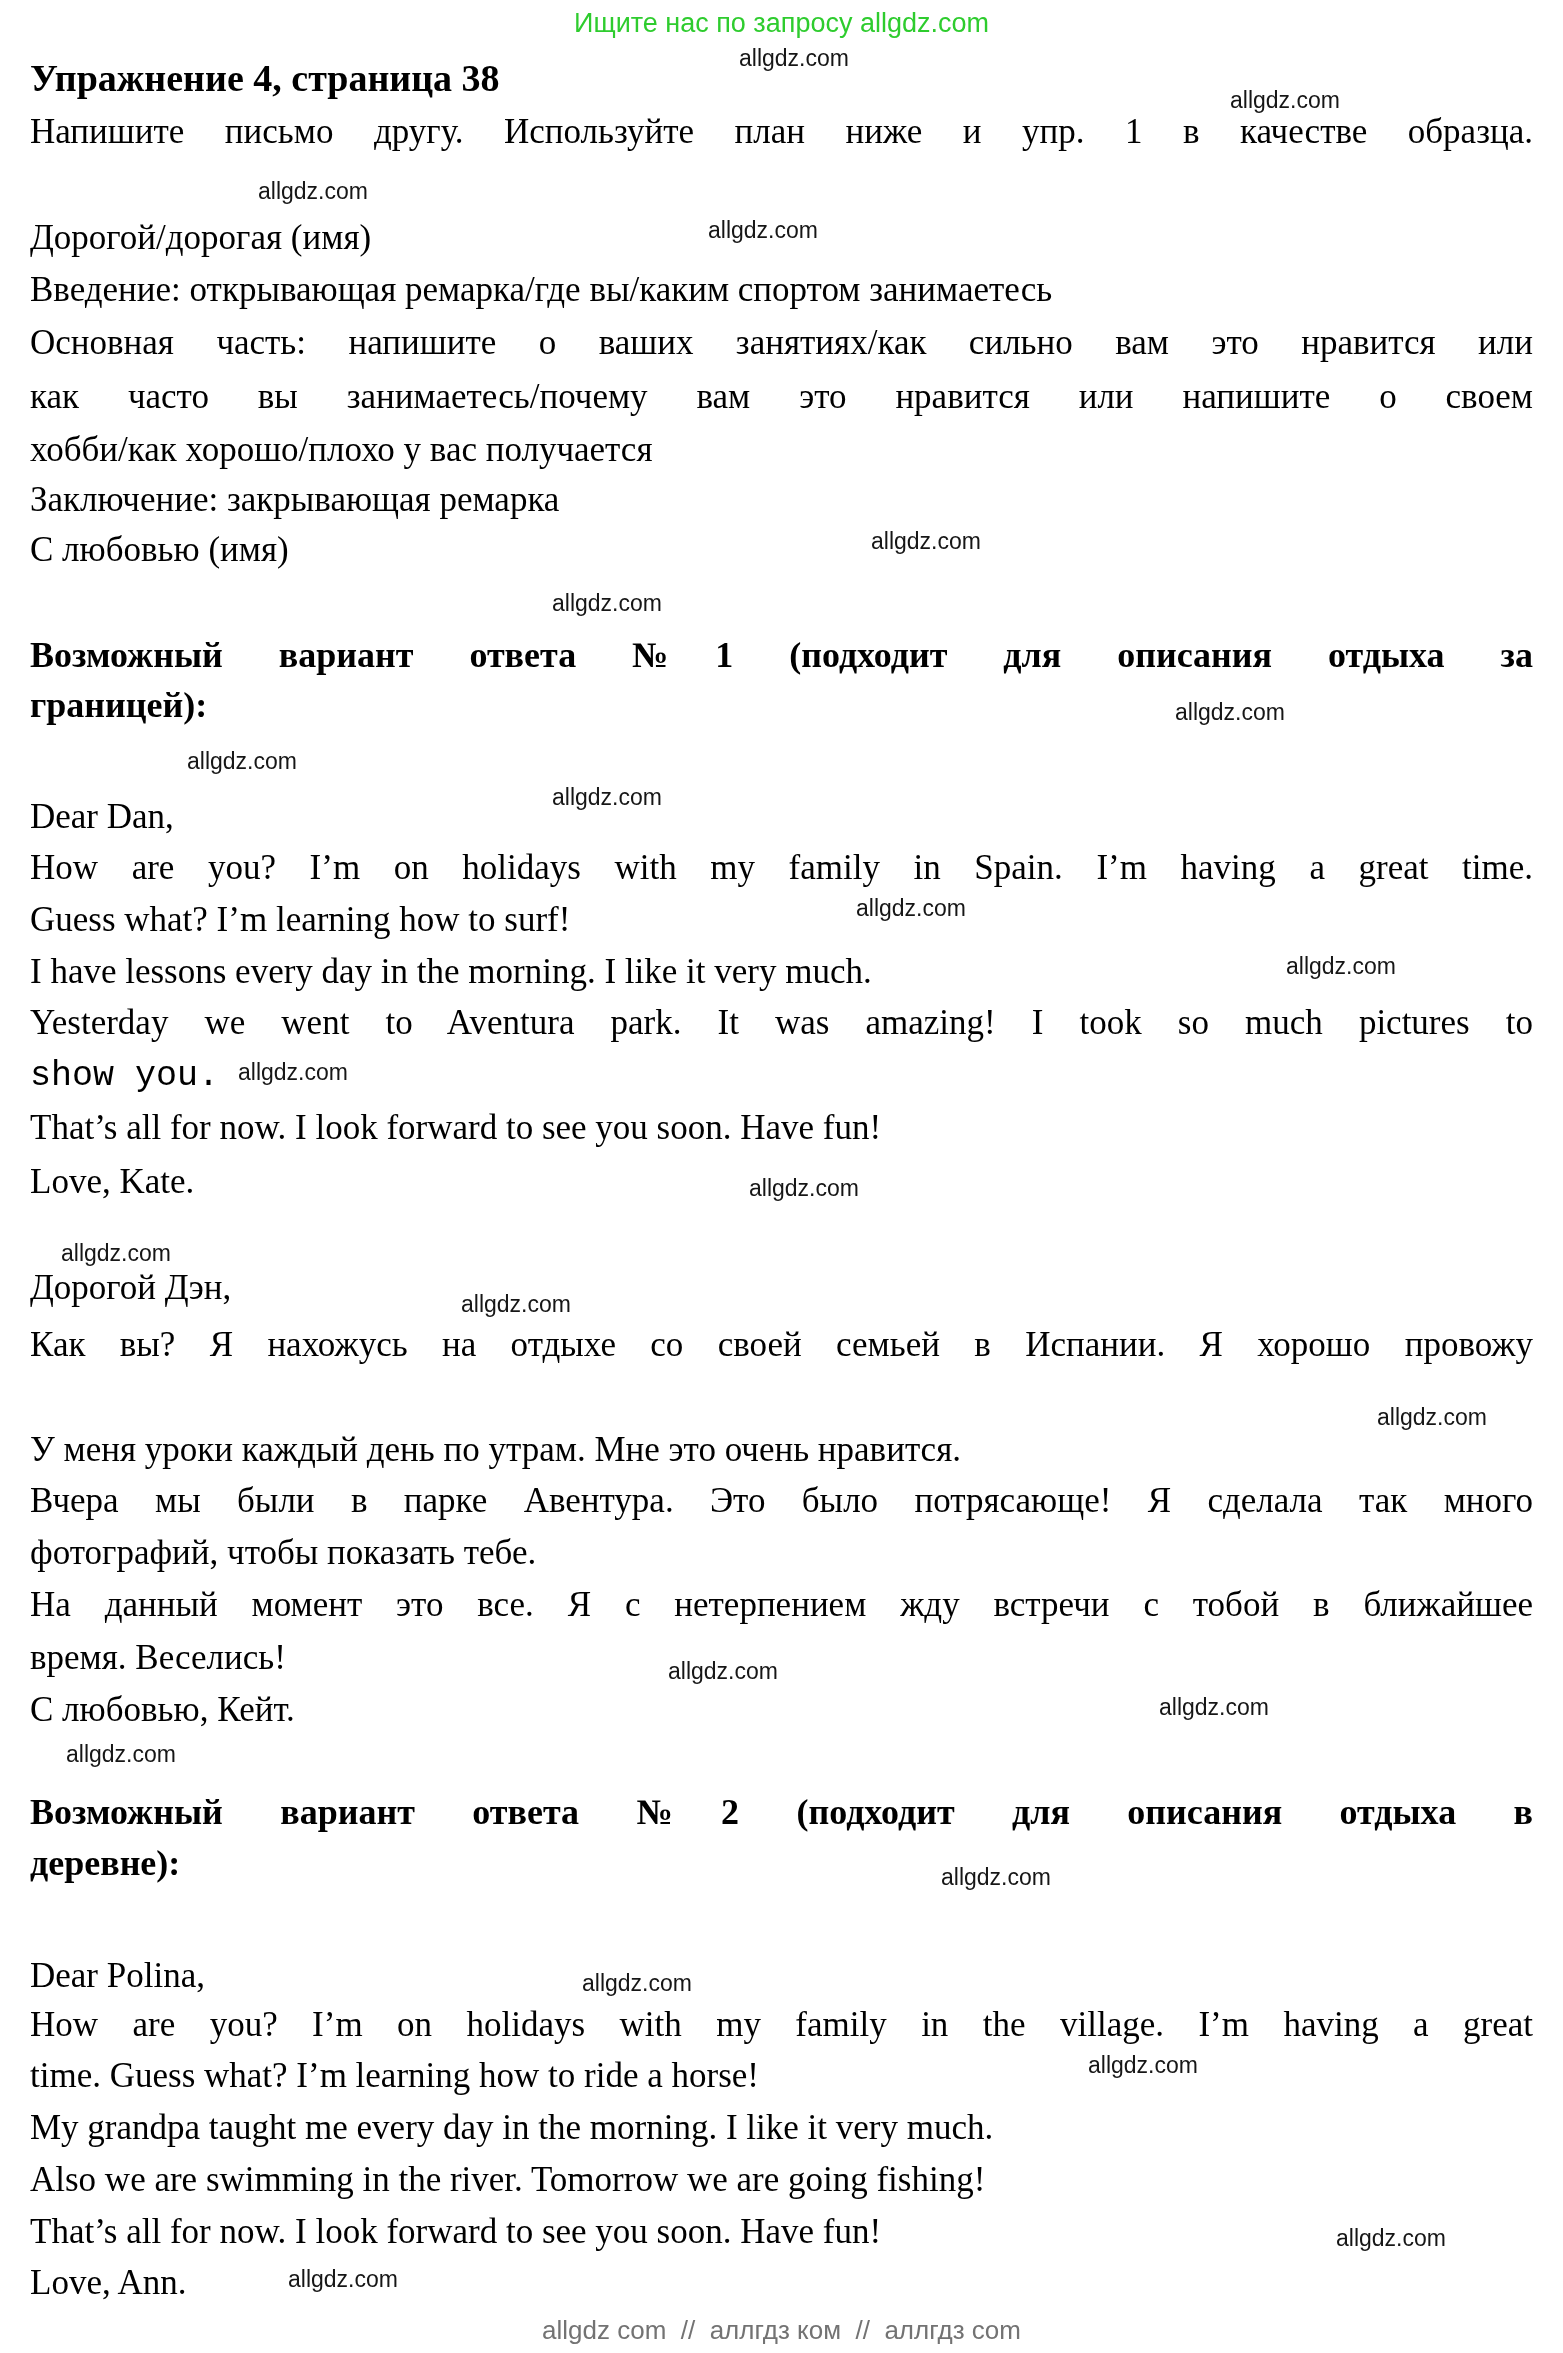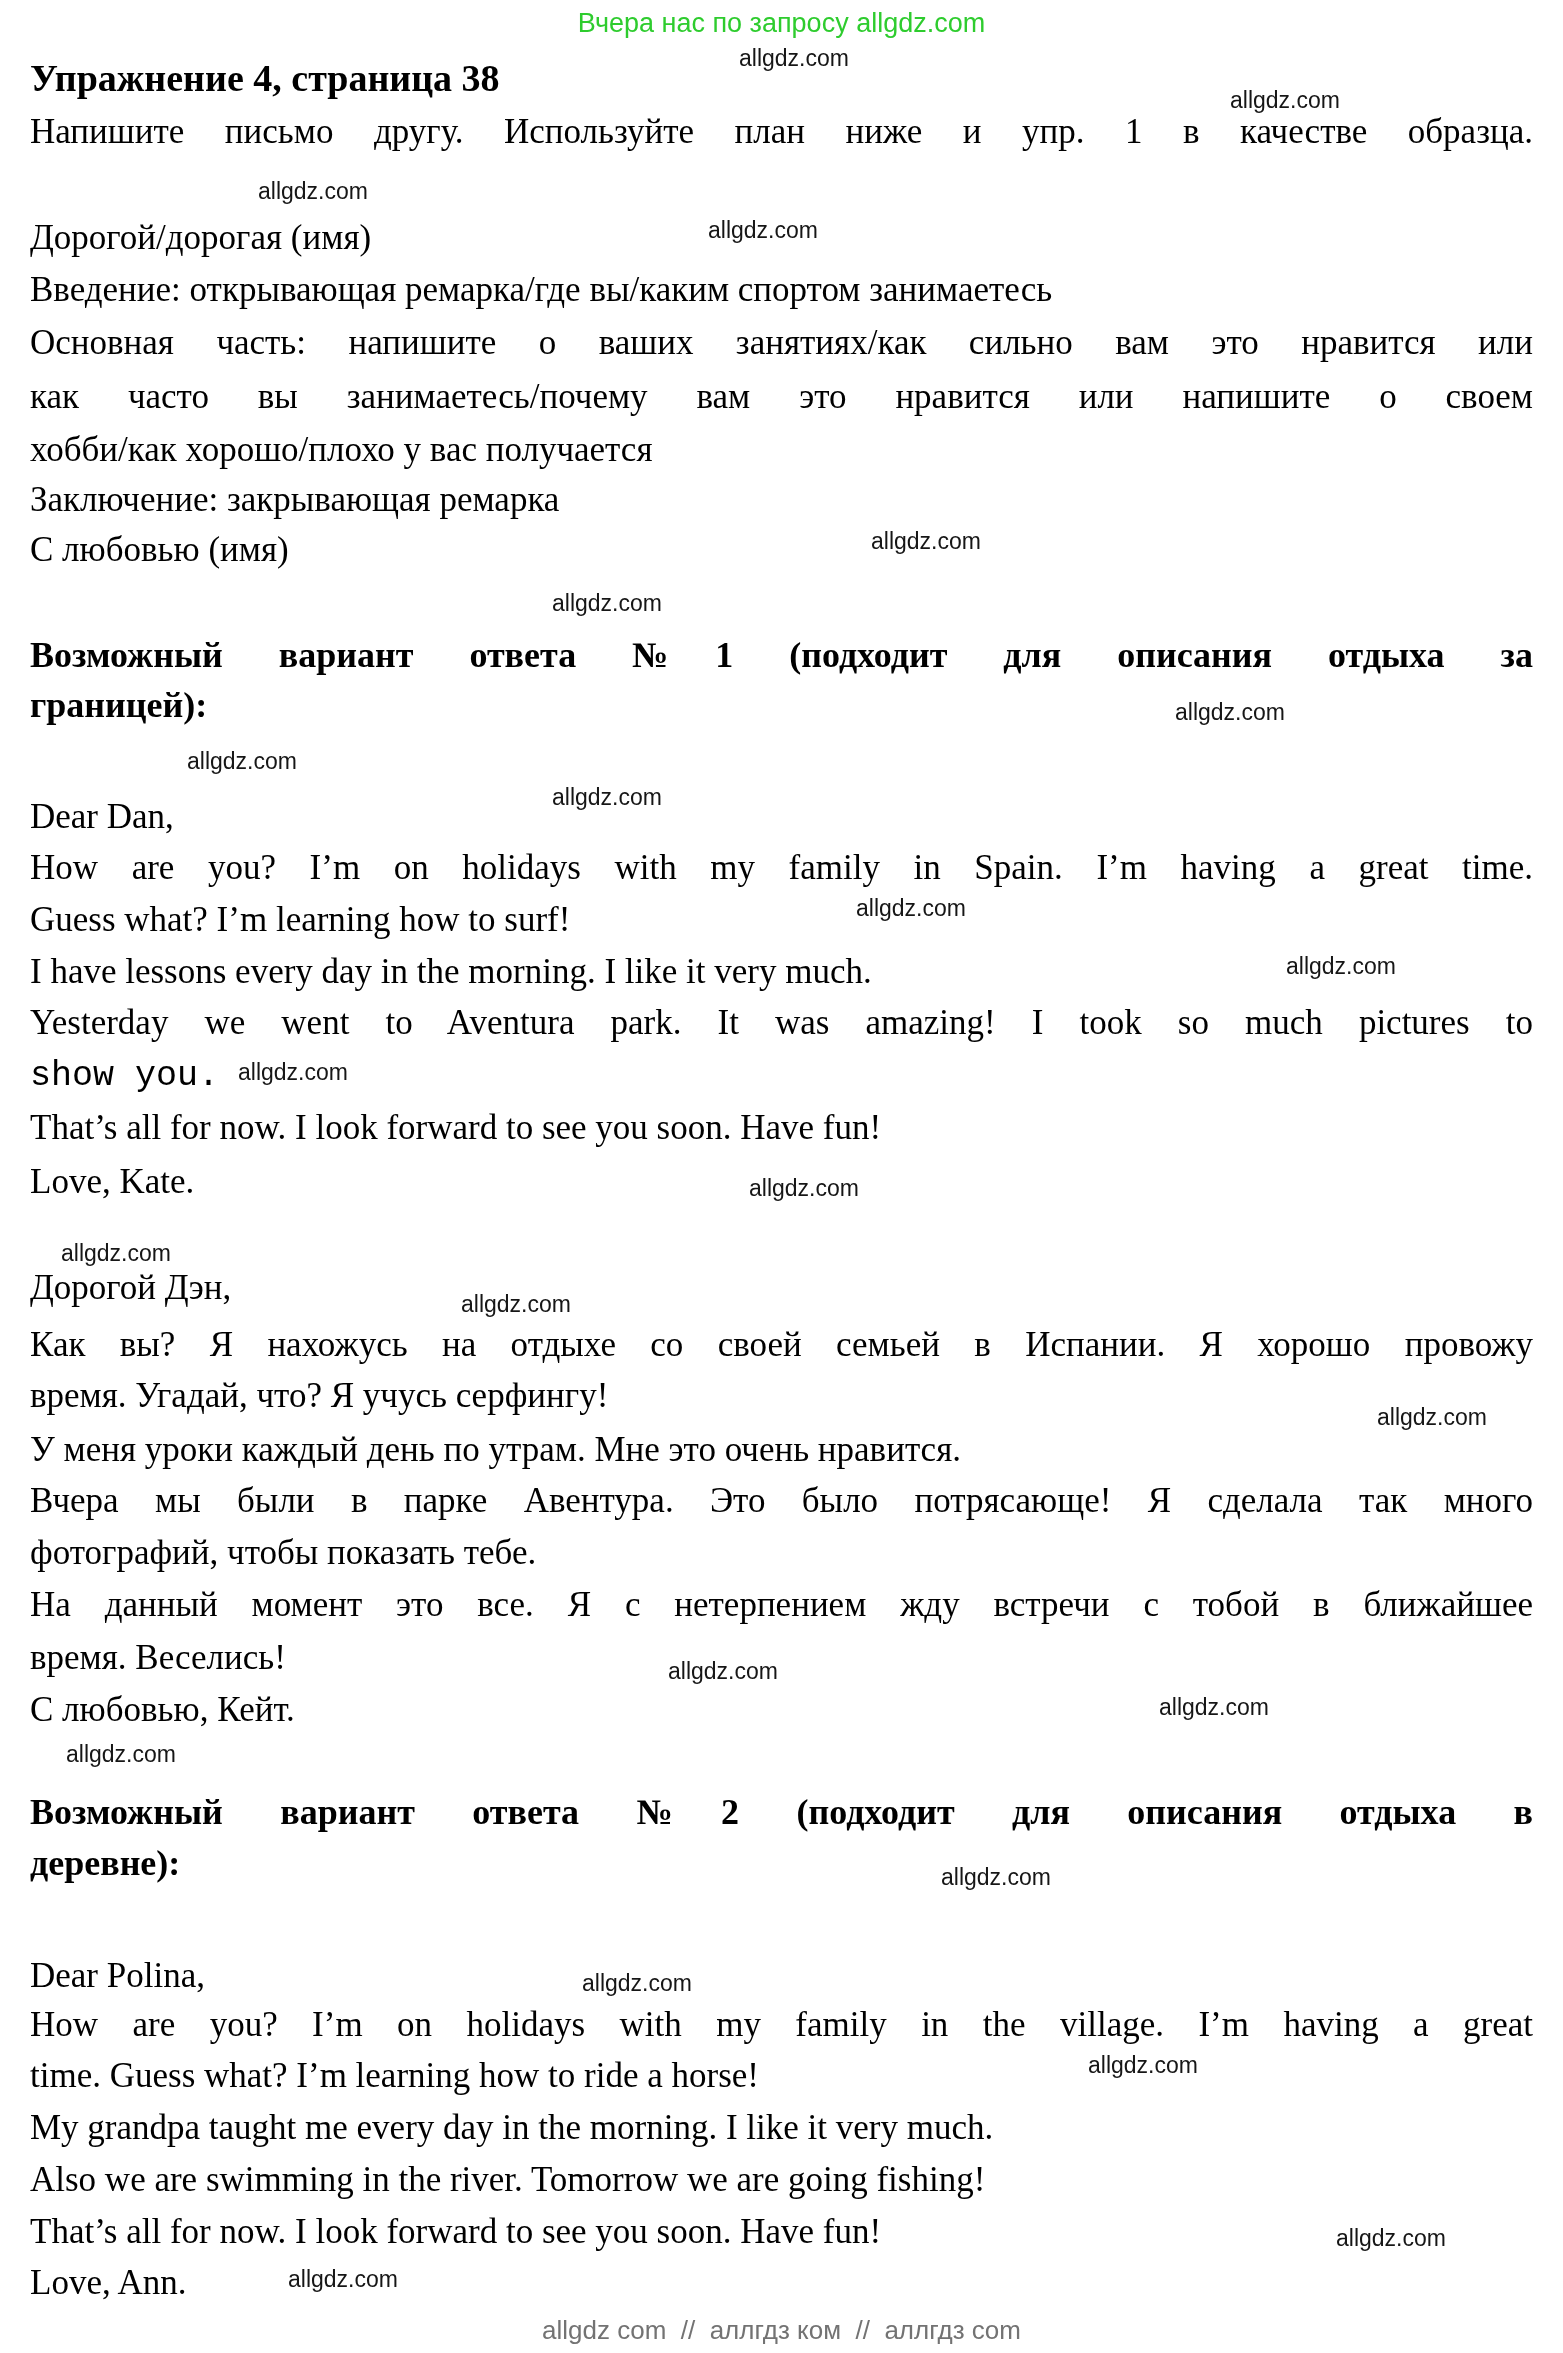--- a/index.html
+++ b/index.html
@@ -56,21 +56,21 @@
     font-family: "Liberation Sans", sans-serif;
     font-size: 26px;
     color: #737373;
     white-space: pre;
   }
 </style>
 </head>
 <body>
 
 <div class="page">
-  <div class="promo">Вчера нас по запросу allgdz.com</div>
+  <div class="promo">Ищите нас по запросу allgdz.com</div>
 
   <div class="line title" style="top: 55px;">Упражнение 4, страница 38</div>
     <div class="line body justify" style="top: 110px;">Напишите письмо другу. Используйте план ниже и упр. 1 в качестве образца.</div>
     <div class="line body" style="top: 216px;">Дорогой/дорогая (имя)</div>
     <div class="line body" style="top: 268px;">Введение: открывающая ремарка/где вы/каким спортом занимаетесь</div>
     <div class="line body justify" style="top: 321px;">Основная часть: напишите о ваших занятиях/как сильно вам это нравится или</div>
     <div class="line body justify" style="top: 375px;">как часто вы занимаетесь/почему вам это нравится или напишите о своем</div>
     <div class="line body" style="top: 428px;">хобби/как хорошо/плохо у вас получается</div>
     <div class="line body" style="top: 478px;">Заключение: закрывающая ремарка</div>
     <div class="line body" style="top: 528px;">С любовью (имя)</div>
@@ -79,21 +79,20 @@
     <div class="line body" style="top: 795px;">Dear Dan,</div>
     <div class="line body justify" style="top: 846px;">How are you? I’m on holidays with my family in Spain. I’m having a great time.</div>
     <div class="line body" style="top: 898px;">Guess what? I’m learning how to surf!</div>
     <div class="line body" style="top: 950px;">I have lessons every day in the morning. I like it very much.</div>
     <div class="line body justify" style="top: 1001px;">Yesterday we went to Aventura park. It was amazing! I took so much pictures to</div>
     <div class="line body" style="top: 1055px; font-family: Liberation Mono, monospace;">show you.</div>
     <div class="line body" style="top: 1106px;">That’s all for now. I look forward to see you soon. Have fun!</div>
     <div class="line body" style="top: 1160px;">Love, Kate.</div>
     <div class="line body" style="top: 1266px;">Дорогой Дэн,</div>
     <div class="line body justify" style="top: 1323px;">Как вы? Я нахожусь на отдыхе со своей семьей в Испании. Я хорошо провожу</div>
-    <div class="line body" style="top: 1374px;">время. Угадай, что? Я учусь серфингу!</div>
     <div class="line body" style="top: 1428px;">У меня уроки каждый день по утрам. Мне это очень нравится.</div>
     <div class="line body justify" style="top: 1479px;">Вчера мы были в парке Авентура. Это было потрясающе! Я сделала так много</div>
     <div class="line body" style="top: 1531px;">фотографий, чтобы показать тебе.</div>
     <div class="line body justify" style="top: 1583px;">На данный момент это все. Я с нетерпением жду встречи с тобой в ближайшее</div>
     <div class="line body" style="top: 1636px;">время. Веселись!</div>
     <div class="line body" style="top: 1688px;">С любовью, Кейт.</div>
     <div class="line bold justify" style="top: 1790px;">Возможный вариант ответа №2 (подходит для описания отдыха в</div>
     <div class="line bold" style="top: 1841px;">деревне):</div>
     <div class="line body" style="top: 1954px;">Dear Polina,</div>
     <div class="line body justify" style="top: 2003px;">How are you? I’m on holidays with my family in the village. I’m having a great</div>

